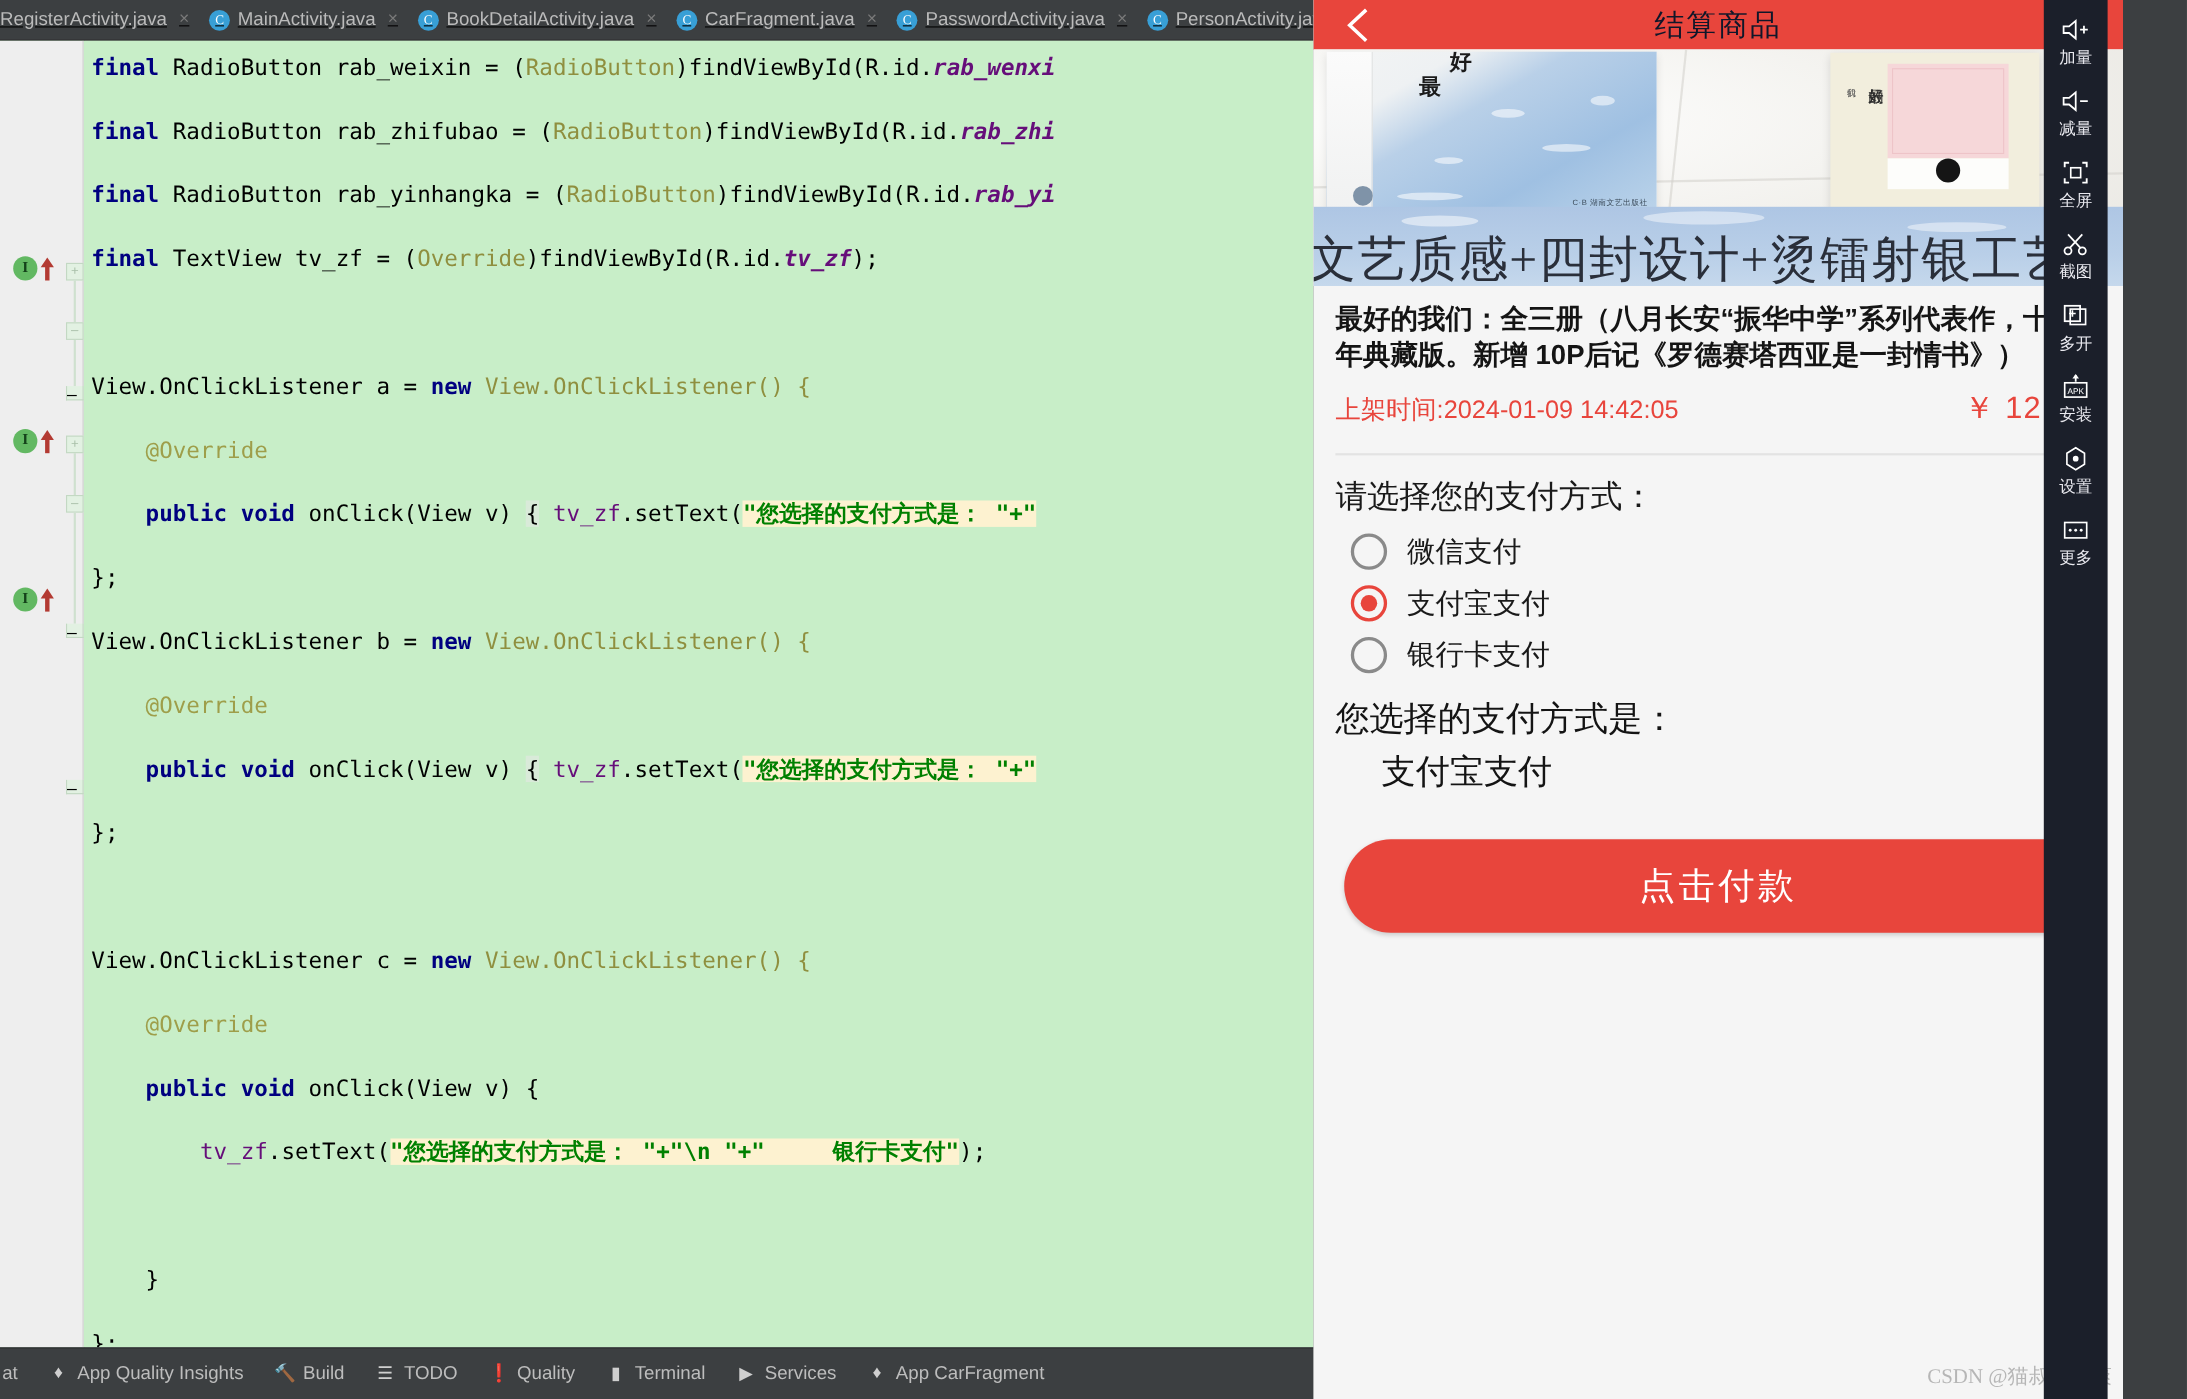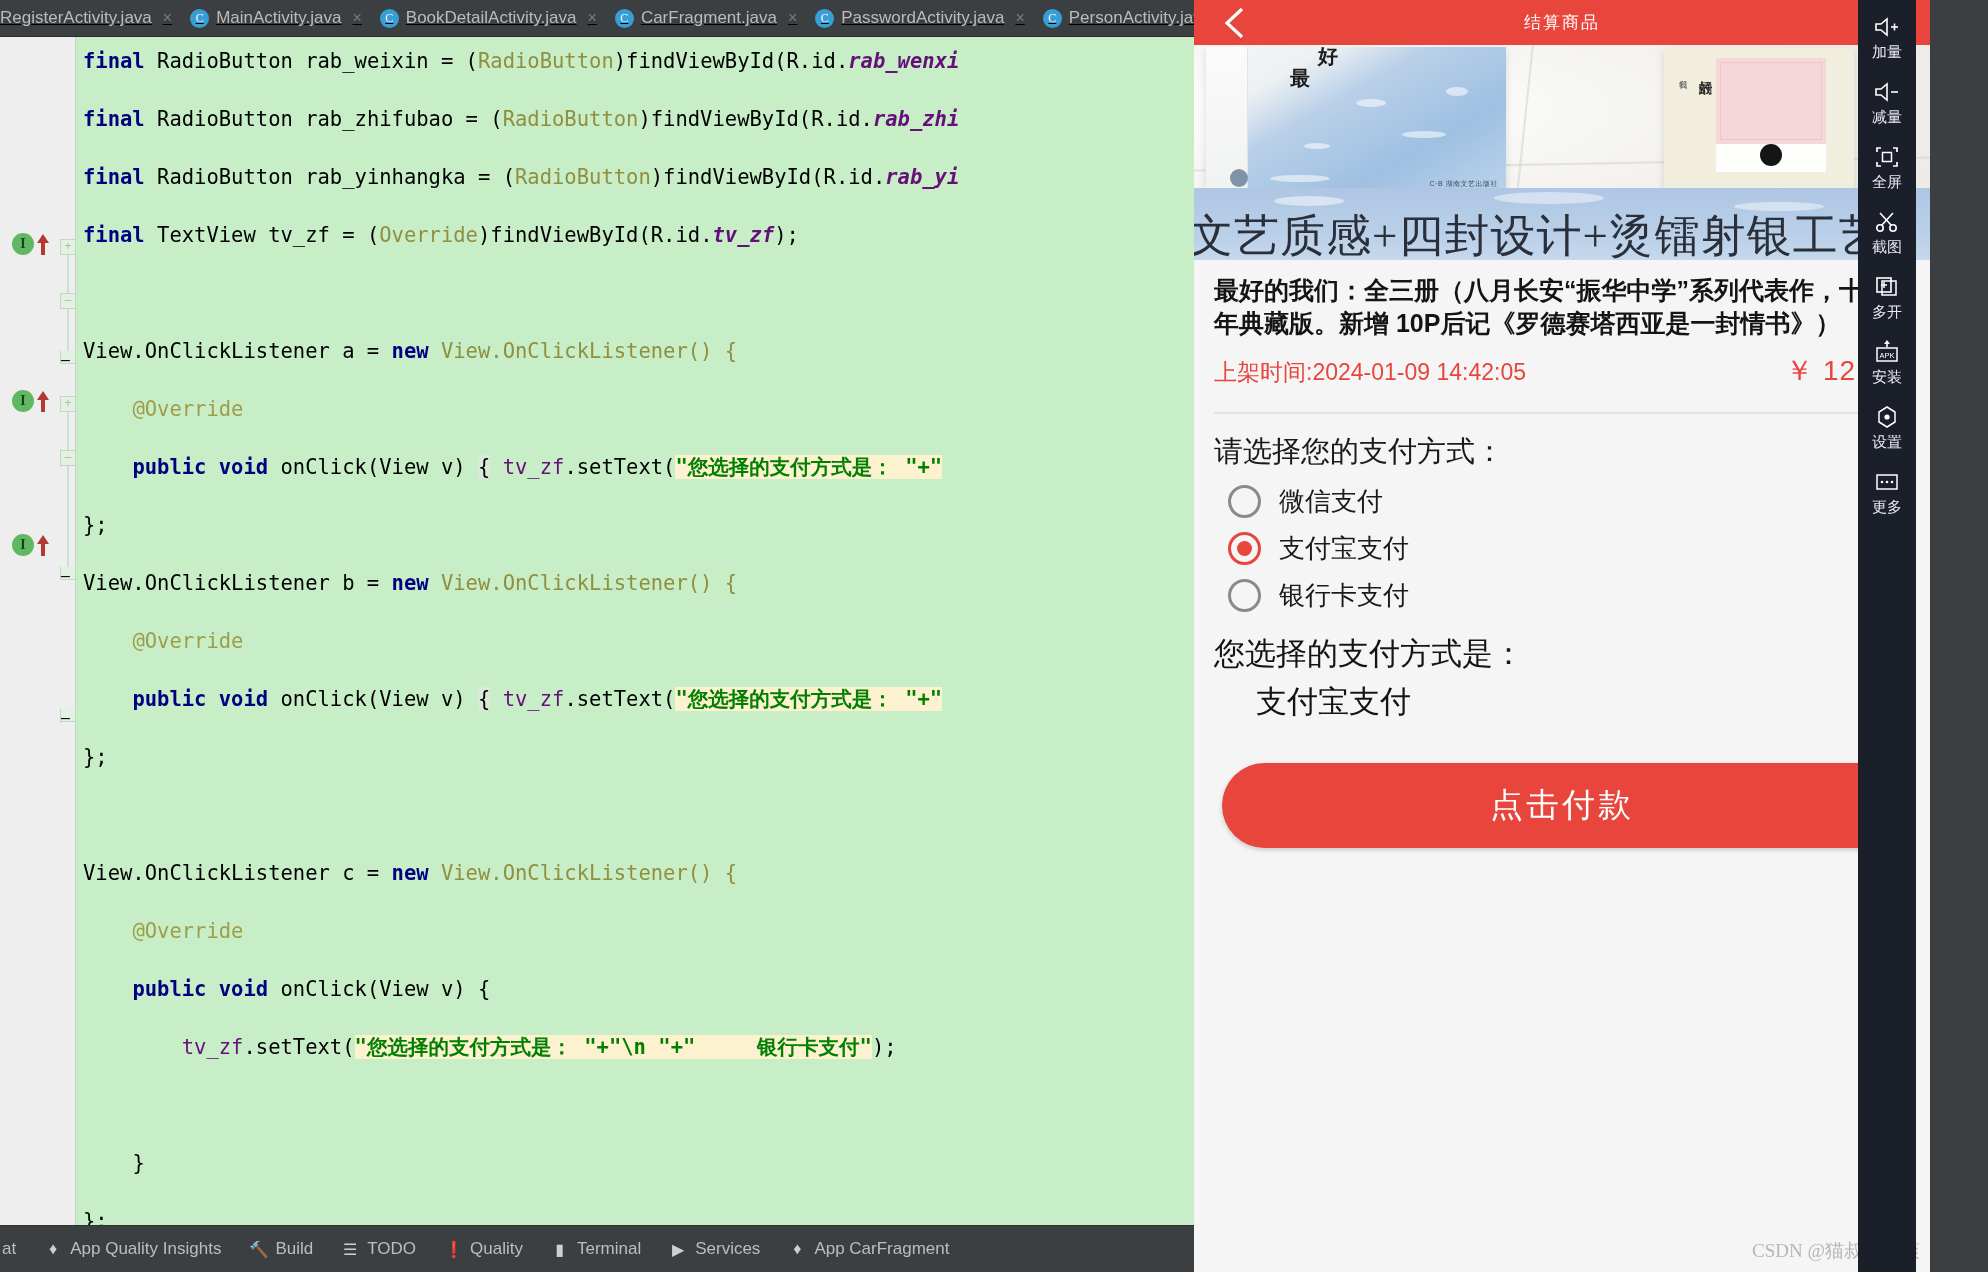--- a/index.html
+++ b/index.html
@@ -115,21 +115,21 @@
 
   
   #phone {
     position: absolute; left: 1194px; top: 0; width: 736px; height: 1272px;
     background: #f5f5f5; overflow: hidden;
   }
   #appbar {
     position: relative; width: 100%; height: 45px;
     background: #e8453c; display: flex; align-items: center; justify-content: center;
   }
-  #appbar .title { color: #ffffff; font-size: 17px; letter-spacing: 2px; }
+  #appbar .title { color: #0f172a; font-size: 27px; letter-spacing: 2px; }
   #backbtn {
     position: absolute; left: 22px; top: 0; height: 45px; width: 36px;
     display: flex; align-items: center; justify-content: center;
   }
   #backbtn svg { display: block; }
 
   
   #banner { position: relative; width: 100%; height: 215px; overflow: hidden; background: #f3f2ee; }
   .bpaper {
     position: absolute; inset: 0;

